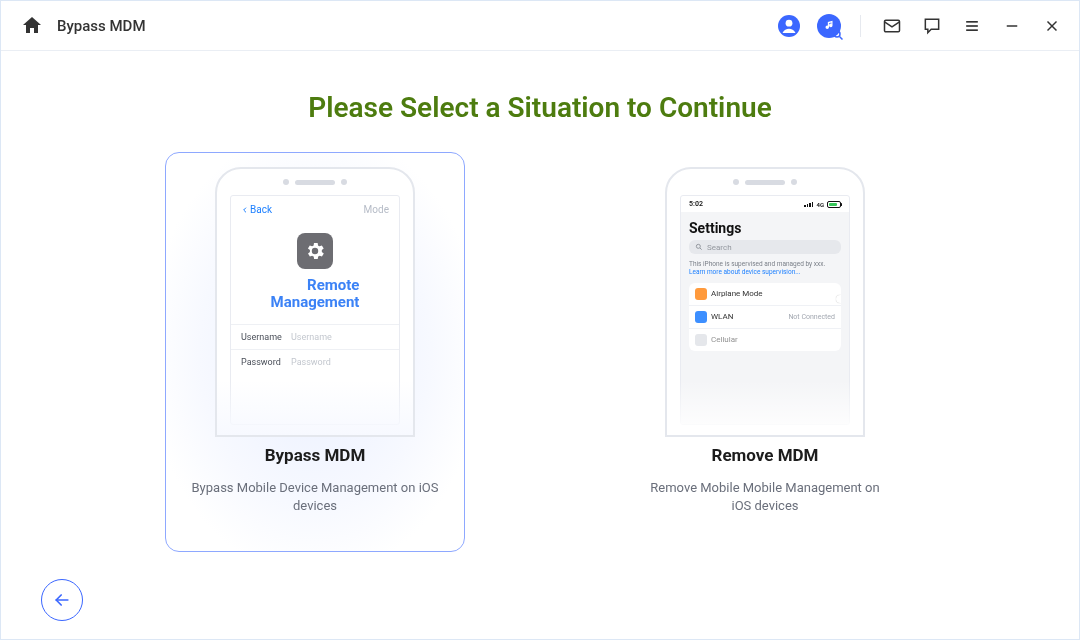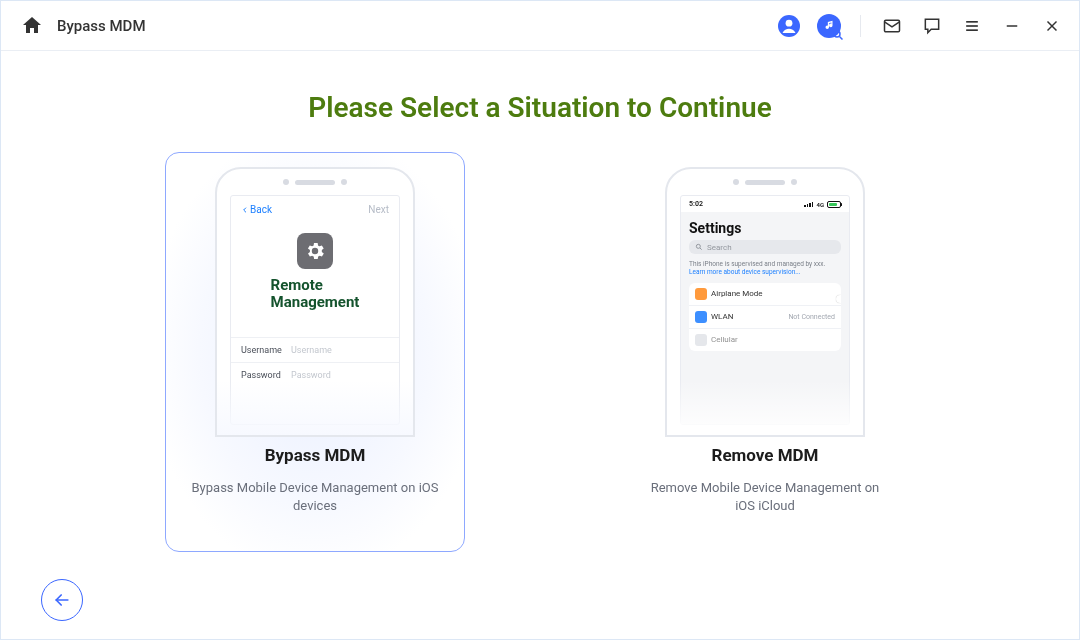--- a/index.html
+++ b/index.html
@@ -32,21 +32,21 @@
   .phone .speaker { width:40px; height:5px; background:#d8dbe2; border-radius:3px; }
   .phone .dot { width:6px; height:6px; background:#d8dbe2; border-radius:50%; }
   .phone .screen { width:170px; height:230px; border:1px solid #e9ebf1; border-radius:3px; background:#fff; overflow:hidden; display:flex; flex-direction:column; }
 
   
   .rm-top { display:flex; justify-content:space-between; padding:8px 10px; font-size:10px; }
   .rm-back { color:#1e80ff; }
   .rm-next { color:#b6bcc7; }
   .rm-body { flex:1; display:flex; flex-direction:column; align-items:center; padding-top:10px; }
   .rm-icon { width:36px; height:36px; border-radius:8px; background:#6d6d72; display:flex; align-items:center; justify-content:center; color:#fff; margin-bottom:8px; }
-  .rm-title { font-size:15px; font-weight:700; line-height:1.15; text-align:left; color:#14532d; margin-bottom:25px; }
+  .rm-title { font-size:15px; font-weight:700; line-height:1.15; text-align:right; color:#3b82f6; margin-bottom:12px; }
   .rm-field { width:100%; display:flex; align-items:flex-start; font-size:9px; padding:7px 10px; border-top:1px solid #eef0f4; color:#9aa1ad; }
   .rm-field .lbl { color:#4a4f59; width:50px; }
 
   
   .set-status { display:flex; justify-content:space-between; font-size:7px; font-weight:600; padding:4px 8px; color:#111; }
   .set-status .right { display:flex; align-items:center; gap:3px; }
   .signal { display:inline-flex; gap:1px; align-items:flex-end; }
   .signal span { width:1.5px; background:#111; }
   .batt { width:14px; height:7px; border:1px solid #111; border-radius:2px; position:relative; }
   .batt::after { content:""; position:absolute; right:-2px; top:1.5px; width:1.5px; height:3px; background:#111; border-radius:1px; }
@@ -159,21 +159,21 @@
             <span class="speaker"></span>
             <span class="dot"></span>
           </div>
         <div class="screen">
           <div class="rm-top">
             <span class="rm-back">
               <svg width="8" height="8" viewBox="0 0 24 24" fill="none" stroke="currentColor" stroke-width="3" style="vertical-align:middle;margin-right:1px;">
                   <polyline points="15 5 8 12 15 19"></polyline>
                 </svg><span>Back</span>
             </span>
-            <span class="rm-next">Next</span>
+            <span class="rm-next">Mode</span>
           </div>
           <div class="rm-body">
             <div class="rm-icon">
               <svg width="22" height="22" viewBox="0 0 24 24" fill="#fff">
                   <path d="M19.4 13a7.8 7.8 0 0 0 .1-1 7.8 7.8 0 0 0-.1-1l2.1-1.6-2-3.5-2.5 1a7.6 7.6 0 0 0-1.7-1l-.4-2.7h-4l-.4 2.7a7.6 7.6 0 0 0-1.7 1l-2.5-1-2 3.5L6.5 11a7.8 7.8 0 0 0-.1 1 7.8 7.8 0 0 0 .1 1l-2.1 1.6 2 3.5 2.5-1a7.6 7.6 0 0 0 1.7 1l.4 2.7h4l.4-2.7a7.6 7.6 0 0 0 1.7-1l2.5 1 2-3.5zM12 15.5A3.5 3.5 0 1 1 15.5 12 3.5 3.5 0 0 1 12 15.5z"></path>
                 </svg>
             </div>
             <div class="rm-title" style="white-space:pre-line;">Remote
 Management</div>
             <div class="rm-field">
@@ -240,21 +240,21 @@
               <div class="set-item">
                 <span class="app-ic gray"></span>
                 <span>Cellular</span>
                 <span class="end"></span>
               </div>
             </div>
           </div>
         </div>
       </div>
       <div class="opt-title">Remove MDM</div>
-      <div class="opt-desc">Remove Mobile Device Management on iOS iCloud</div>
+      <div class="opt-desc">Remove Mobile Mobile Management on iOS devices</div>
     </div>
 
   </div>
 
   <div class="back-circle">
     <svg width="20" height="20" viewBox="0 0 24 24" fill="none" stroke="currentColor" stroke-width="2" stroke-linecap="round" stroke-linejoin="round">
         <line x1="19" y1="12" x2="5" y2="12"></line>
         <polyline points="11 18 5 12 11 6"></polyline>
       </svg>
   </div>

